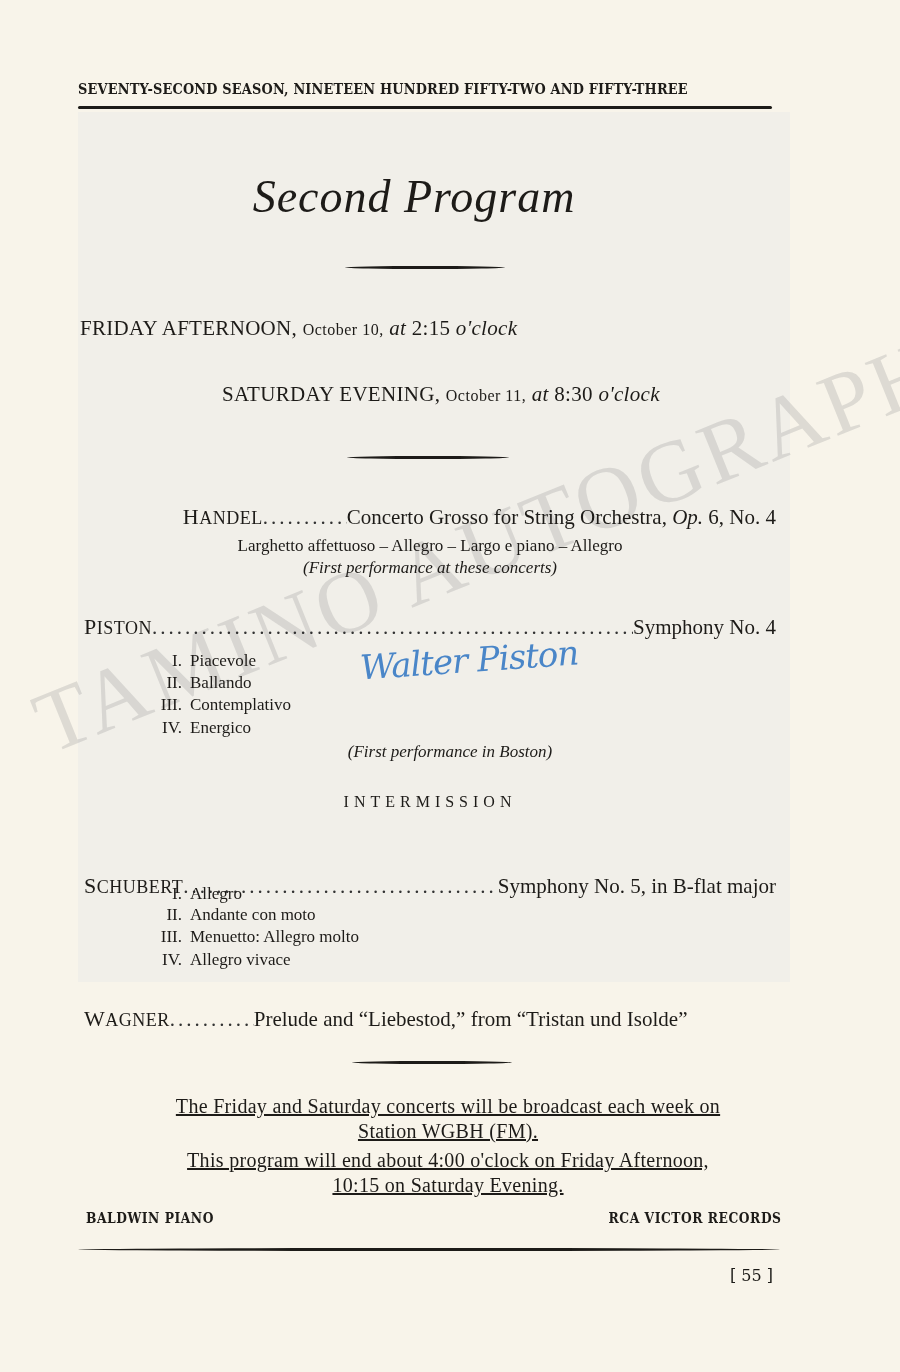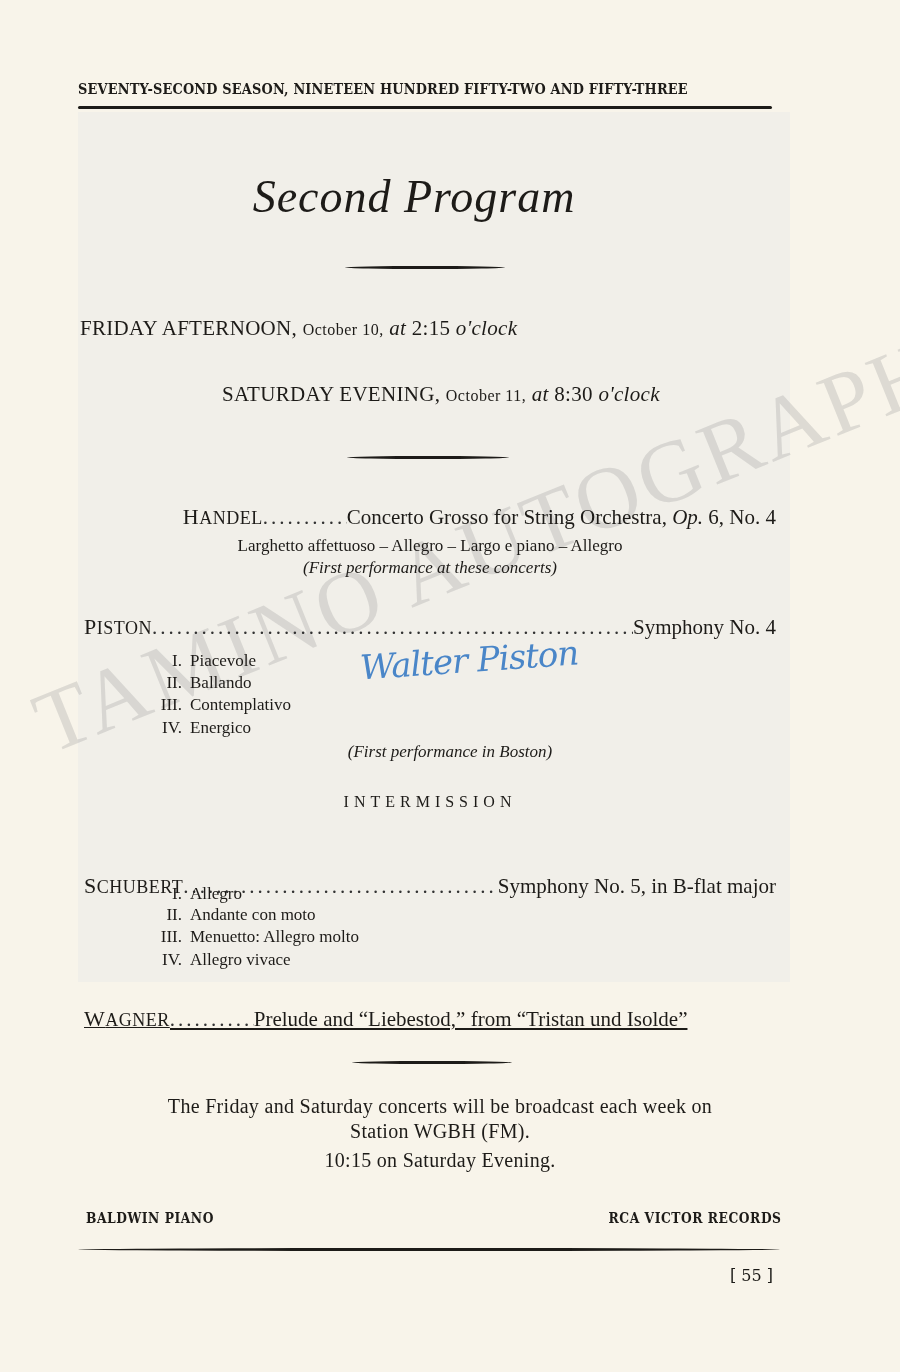--- a/index.html
+++ b/index.html
@@ -47,22 +47,22 @@
   }
   .mvt {
     position: absolute; font-size: 17px; white-space: nowrap;
   }
   .mvt .num { display: inline-block; width: 30px; text-align: right; margin-right: 8px; }
   .intermission {
     position: absolute; left: 0; width: 860px; top: 793px; text-align: center;
     font-size: 16px; letter-spacing: 5px;
   }
   .note {
-    position: absolute; left: 92px; width: 696px; text-align: center; font-size: 20px;
-    line-height: 25px; letter-spacing: 0.3px;
+    position: absolute; left: 100px; width: 696px; text-align: center; font-size: 20px;
+    line-height: 25px; letter-spacing: 0.3px; text-decoration: underline;
   }
   .sponsor { position: absolute; top: 1210px; font-size: 14px; font-weight: bold; letter-spacing: 0.6px;
     font-family: "DejaVu Serif", serif; transform: scaleX(0.88); }
   .folio { position: absolute; left: 730px; top: 1266px; font-size: 16px; font-family: "DejaVu Serif", serif; }
   .watermark {
     position: absolute; left: 20px; top: 680px; font-size: 88px; color: rgba(150,150,150,0.28);
     letter-spacing: 4px; white-space: nowrap; transform: rotate(-22deg); transform-origin: left top;
     pointer-events: none;
   }
   .signature {
@@ -124,32 +124,33 @@
 <div class="work-line" style="top:848px;margin-top:25px;">
   <span class="composer"><span class="cap">S</span><span>CHUBERT</span></span>
   <span class="dots"></span>
   <span>Symphony No. 5, in B-flat major</span>
 </div>
 <div class="mvt" style="left:152px; top:884px;"><span class="num">I.</span><span>Allegro</span></div>
 <div class="mvt" style="left:152px; top:905px;"><span class="num">II.</span><span>Andante con moto</span></div>
 <div class="mvt" style="left:152px; top:927px;"><span class="num">III.</span><span>Menuetto: Allegro molto</span></div>
 <div class="mvt" style="left:152px; top:950px;"><span class="num">IV.</span><span>Allegro vivace</span></div>
 
-<div class="work-line" style="top:1006px; width:700px;text-decoration:underline;">
+<div class="work-line" style="top:1006px; width:700px;">
   <span class="composer"><span class="cap">W</span><span>AGNER</span></span>
   <span class="dots" style="flex:0 0 84px;"></span>
   <span>Prelude and “Liebestod,” from “Tristan und Isolde”</span>
 </div>
 <div class="rule" style="left:352px; top:1061px; width:160px;"></div>
 
 <div class="note" style="top:1094px;">
   <div>The Friday and Saturday concerts will be broadcast each week on</div>
   <div>Station WGBH (FM).</div>
 </div>
 <div class="note" style="top:1148px;">
+  <div>This program will end about 4:00 o'clock on Friday Afternoon,</div>
   <div>10:15 on Saturday Evening.</div>
 </div>
 
 <div class="sponsor" style="left:86px; transform-origin:left top;">BALDWIN PIANO</div>
 <div class="sponsor" style="right:118px; transform-origin:right top;">RCA VICTOR RECORDS</div>
 
 <div class="rule" style="left:78px; top:1248px; width:702px;"></div>
 <div class="folio">[ 55 ]</div>
 
 </body></html>

